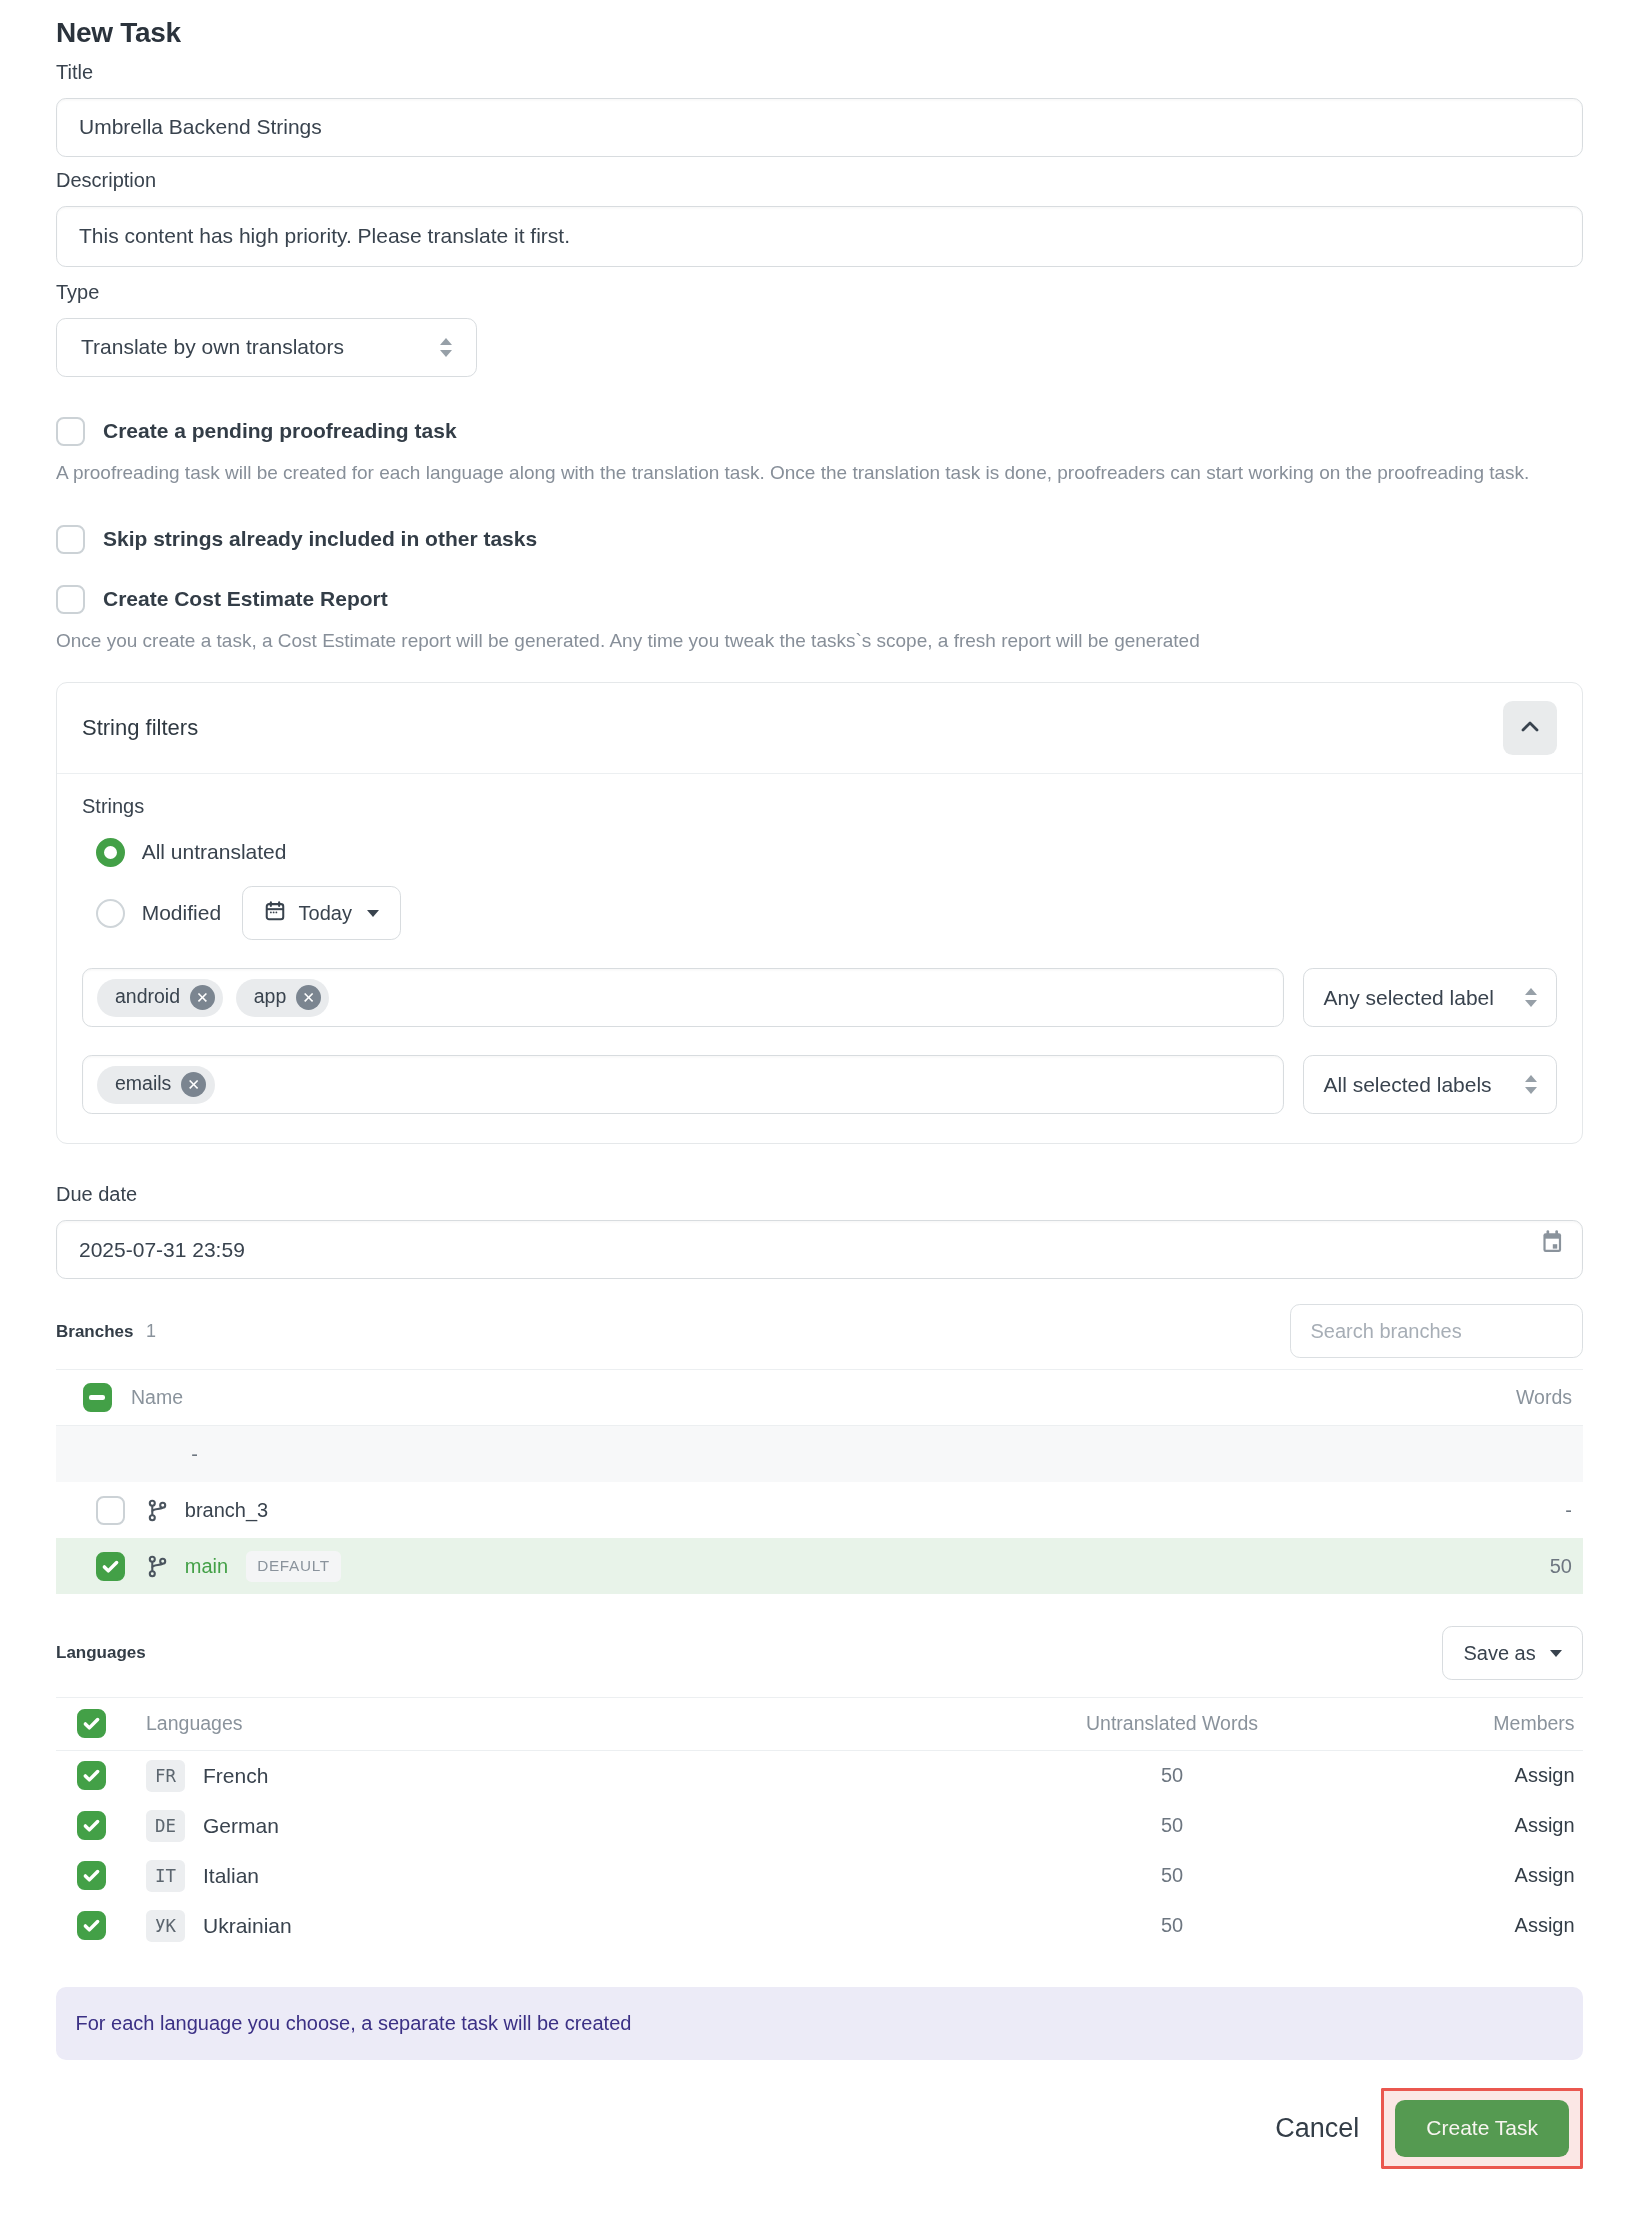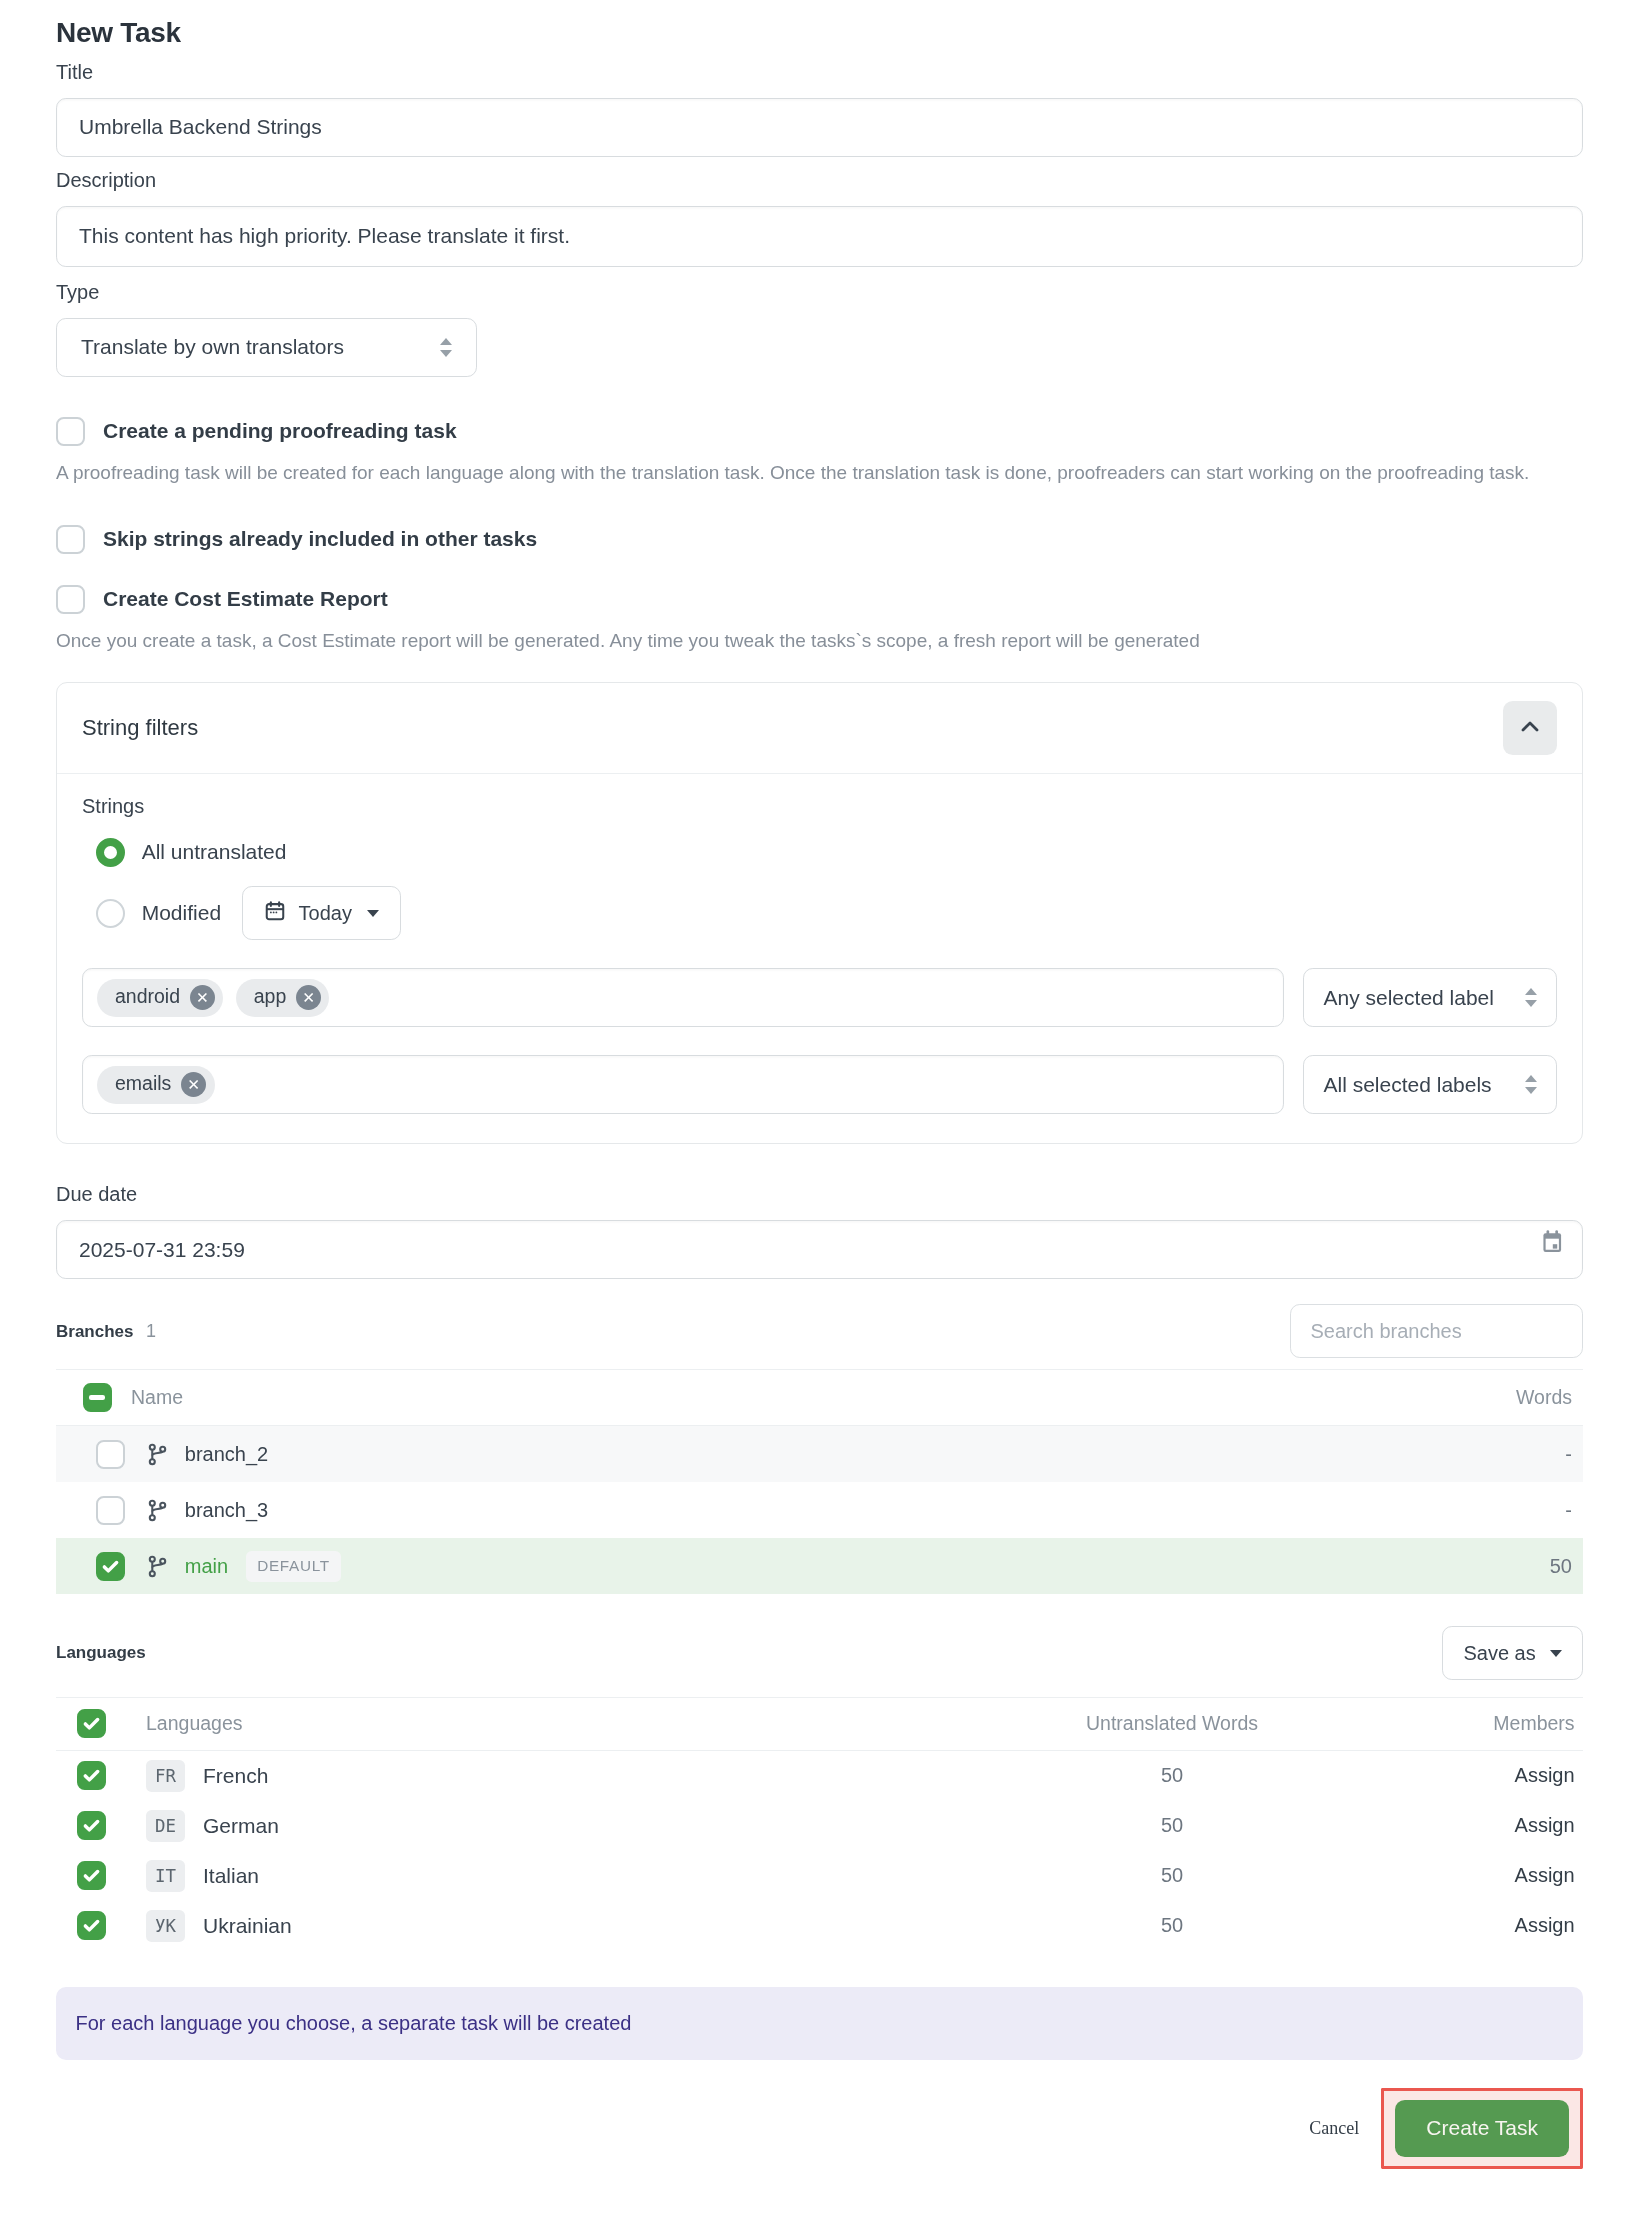--- a/index.html
+++ b/index.html
@@ -139,21 +139,21 @@
   .assign-link { font-size:20px; color:#333d47; cursor:pointer; }
   .lang-header .hdr-label { font-size:19.5px; color:#8a939c; }
   .lang-header .lang-left .hdr-label { margin-left:40px; }
 
   .notice-box {
     margin-top:36px; background:#ecebf7; border-radius:10px;
     padding:25px 19.5px; font-size:20px; color:#3b3085;
   }
 
   .footer { display:flex; align-items:center; justify-content:flex-end; margin-top:28px; }
-  .cancel-btn { font-size:18px; color:#333d47; background:none; border:none; cursor:pointer; font-family:Liberation Serif, serif; margin-right:22px; }
+  .cancel-btn { font-size:27px; color:#333d47; background:none; border:none; cursor:pointer; font-family:Liberation Sans, sans-serif; margin-right:22px; }
   .annotation-box {
     border:3.5px solid #ea574f; background:#fbe7e5; padding:9px 11px; border-radius:1.4px;
   }
   .create-btn {
     height:57px; padding:0 31px; background:#559a51; color:#f8f5f0; border:none; border-radius:9.8px;
     font-size:21px; font-family:inherit; cursor:pointer;
   }
 </style>
 </head>
 <body>
@@ -300,33 +300,20 @@
       <div class="t-left head-pad">
         <div class="checkbox indeterminate">
             <span class="minus-bar"></span>
           </div>
         <span class="h-label" style="margin-left:19.5px;">Name</span>
       </div>
       <div class="words-cell h-label" style="color:#8a939c;">Words</div>
     </div>
 
     <div class="t-row bg-gray">
-      <div class="t-left">
-        <div class="checkbox"></div>
-        <span class="branch-icon">
-          <svg width="25" height="25" viewBox="0 0 24 24" fill="none" stroke="#4a545e" stroke-width="2">
-              <circle cx="7" cy="5" r="2.4"></circle>
-              <circle cx="7" cy="19" r="2.4"></circle>
-              <circle cx="17" cy="7" r="2.4"></circle>
-              <line x1="7" y1="7.4" x2="7" y2="16.6"></line>
-              <path d="M7 13 C7 10, 14 11, 17 9.4"></path>
-            </svg>
-        </span>
-        <span class="branch-name">branch_2</span>
-      </div>
       <div class="words-cell">-</div>
     </div>
 
     <div class="t-row bg-white">
       <div class="t-left">
         <div class="checkbox"></div>
         <span class="branch-icon">
           <svg width="25" height="25" viewBox="0 0 24 24" fill="none" stroke="#4a545e" stroke-width="2">
               <circle cx="7" cy="5" r="2.4"></circle>
               <circle cx="7" cy="19" r="2.4"></circle>

